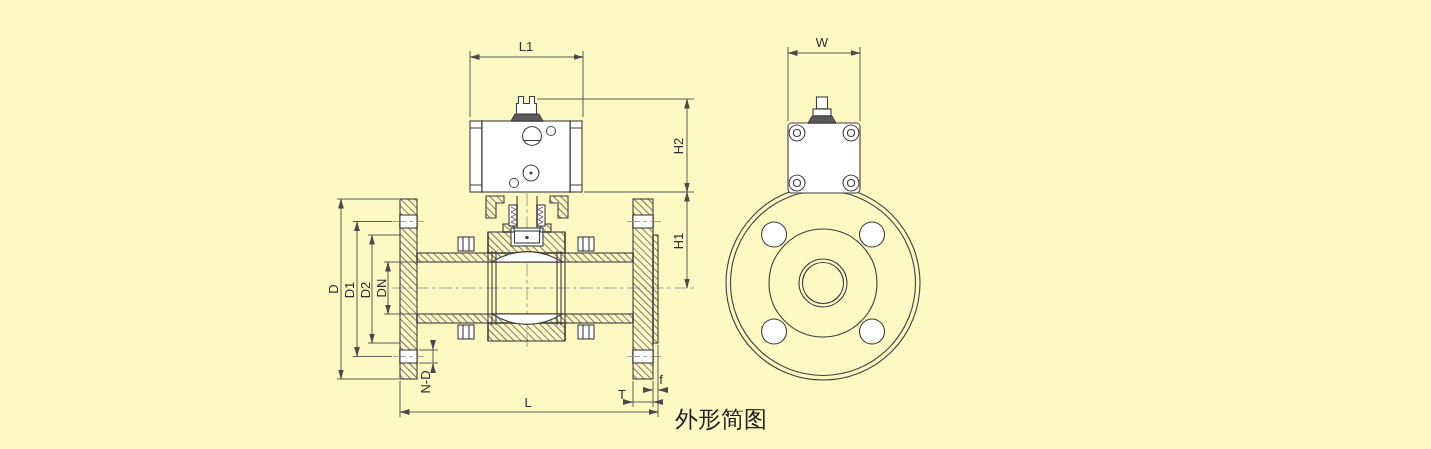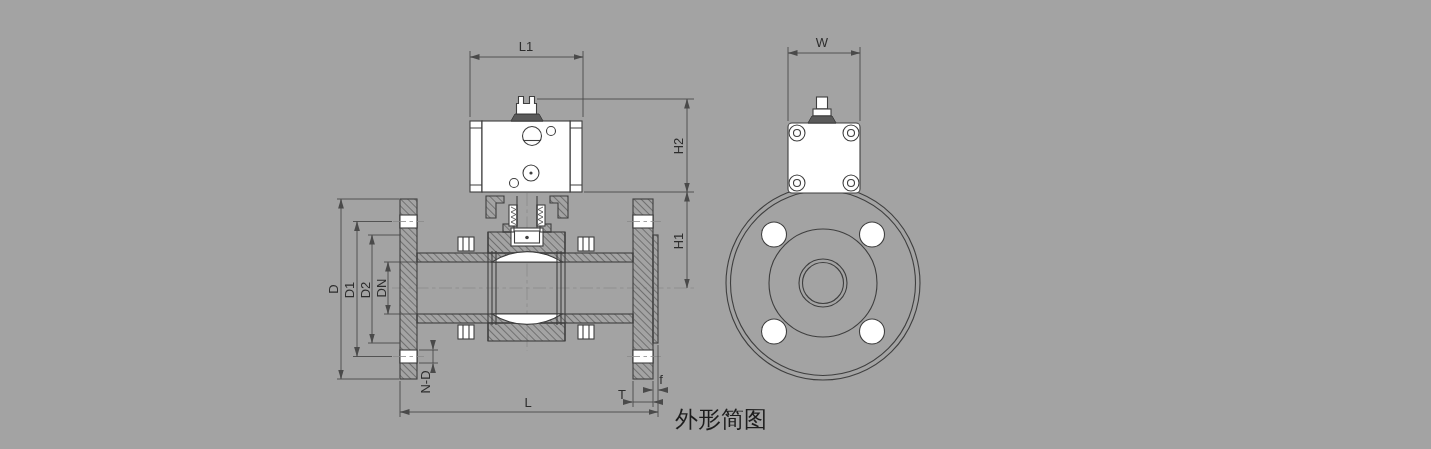--- a/index.html
+++ b/index.html
@@ -1,16 +1,16 @@
 <!DOCTYPE html>
 <html><head>
 <meta charset="utf-8">
 <style>
   html,body{margin:0;padding:0;background:#fff;}
-  .canvas{position:relative;width:1431px;height:449px;background:#a3a3a3;overflow:hidden;
+  .canvas{position:relative;width:1431px;height:449px;background:#fef9c3;overflow:hidden;
           font-family:"Liberation Sans",sans-serif;}
   svg{position:absolute;left:0;top:0;}
   .ln{stroke:#3f3f3f;stroke-width:1.1;fill:none;}
   .th{stroke:#3f3f3f;stroke-width:.8;fill:none;}
   .fw{fill:#ffffff;stroke:#3f3f3f;stroke-width:1.1;}
   .hz{fill:url(#ht);stroke:#3f3f3f;stroke-width:1.1;}
   .dk{fill:#5a5a5a;stroke:#3f3f3f;stroke-width:1;}
   .dim{stroke:#4a4a4a;stroke-width:.9;fill:none;}
   .cl{stroke:#8a8a8a;stroke-width:.8;fill:none;stroke-dasharray:13 3.5 3.5 3.5;}
   .dar{marker-start:url(#arr);marker-end:url(#arr);}

